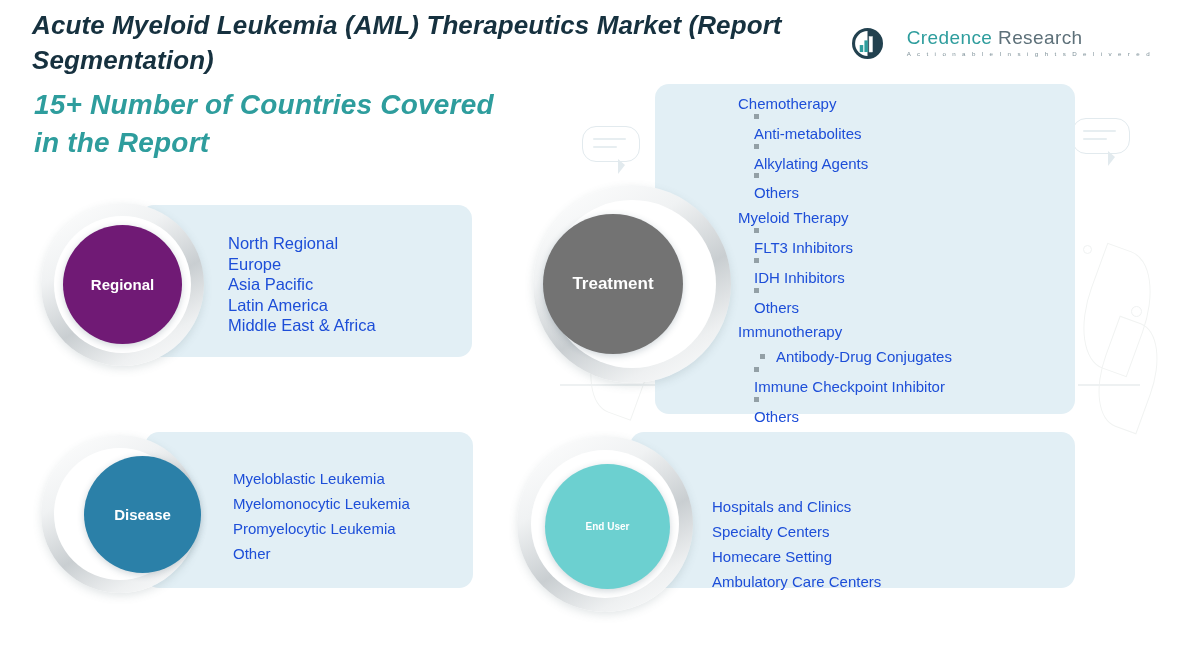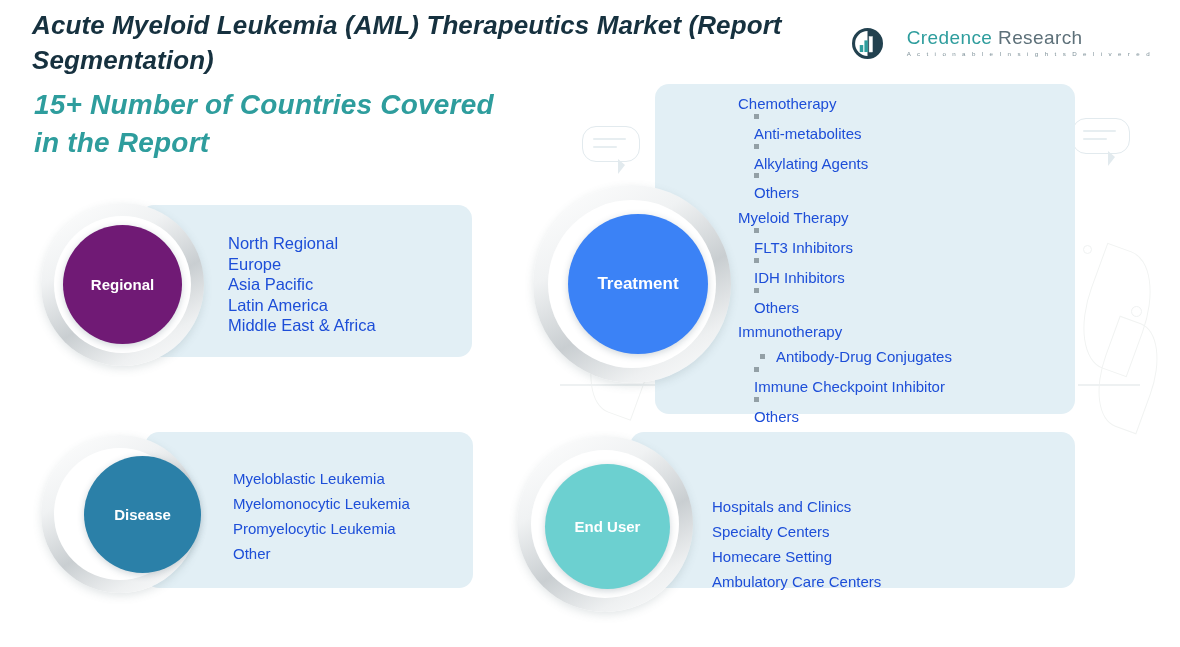--- a/index.html
+++ b/index.html
@@ -152,21 +152,21 @@
         <div class="row">
           <span>Middle East &amp; Africa</span>
         </div>
       </div>
   </div>
 
   <div class="seg">
     <div class="panel" style="left:655px;top:84px;width:420px;height:330px;"></div>
     <div class="halo" style="left:533px;top:185px;width:198px;height:198px;"></div>
     <div class="halo-in" style="left:548px;top:200px;width:168px;height:168px;"></div>
-    <div class="circ" style="left:568px;top:214px;width:140px;height:140px;background:#3b82f6;font-size:17px;text-align:center;">
+    <div class="circ" style="left:543px;top:214px;width:140px;height:140px;background:#737373;font-size:17px;text-align:center;">
       <span>Treatment</span>
     </div>
     <div class="list" style="left:738px;top:92px;font-size:15px;line-height:24.8px;">
         <div class="row">
           <span>Chemotherapy</span>
         </div>
         <div class="row sub">
           <span class="bul"></span>
           <span>Anti-metabolites</span>
         </div>
@@ -234,21 +234,21 @@
         <div class="row">
           <span>Other</span>
         </div>
       </div>
   </div>
 
   <div class="seg">
     <div class="panel" style="left:630px;top:432px;width:445px;height:156px;"></div>
     <div class="halo" style="left:517px;top:436px;width:176px;height:176px;"></div>
     <div class="halo-in" style="left:531px;top:450px;width:148px;height:148px;"></div>
-    <div class="circ" style="left:545px;top:464px;width:125px;height:125px;background:#6cd0d0;font-size:15px;">
+    <div class="circ" style="left:545px;top:464px;width:125px;height:125px;background:#6cd0d0;font-size:10px;">
       <span>End User</span>
     </div>
     <div class="list" style="left:712px;top:494px;font-size:15px;line-height:25px;">
         <div class="row">
           <span>Hospitals and Clinics</span>
         </div>
         <div class="row">
           <span>Specialty Centers</span>
         </div>
         <div class="row">

